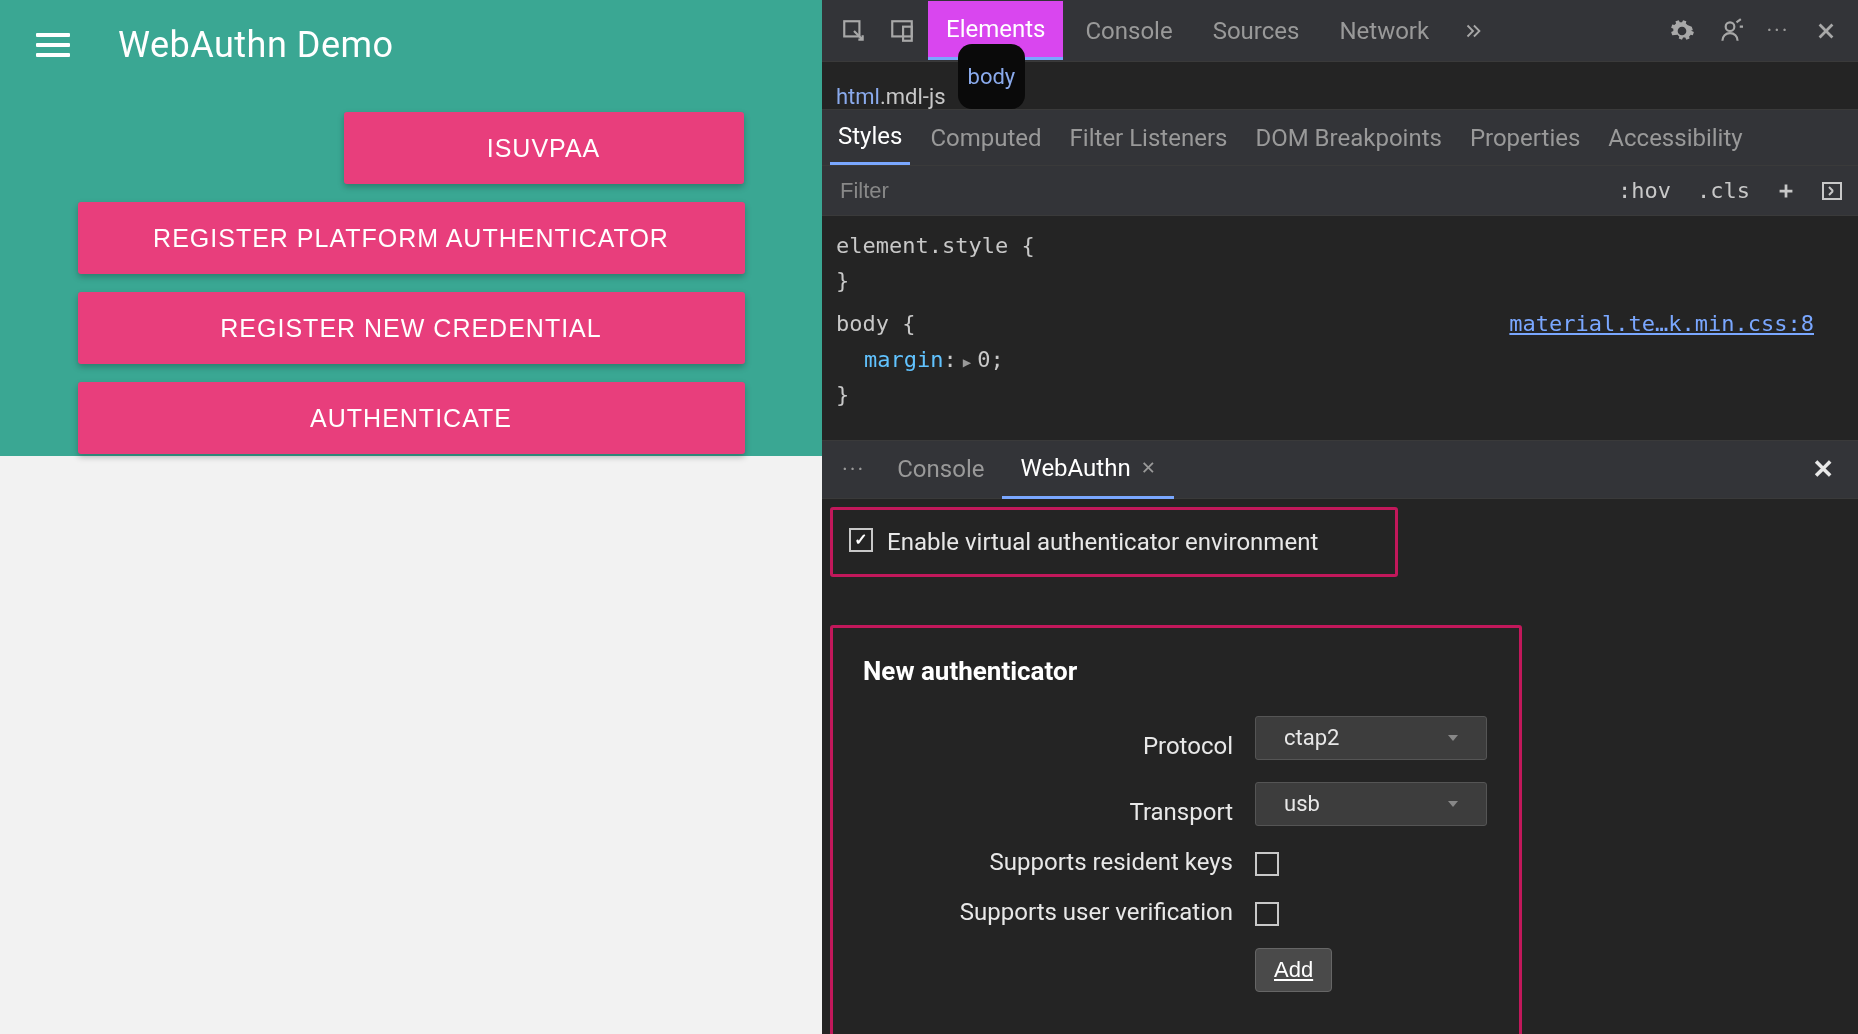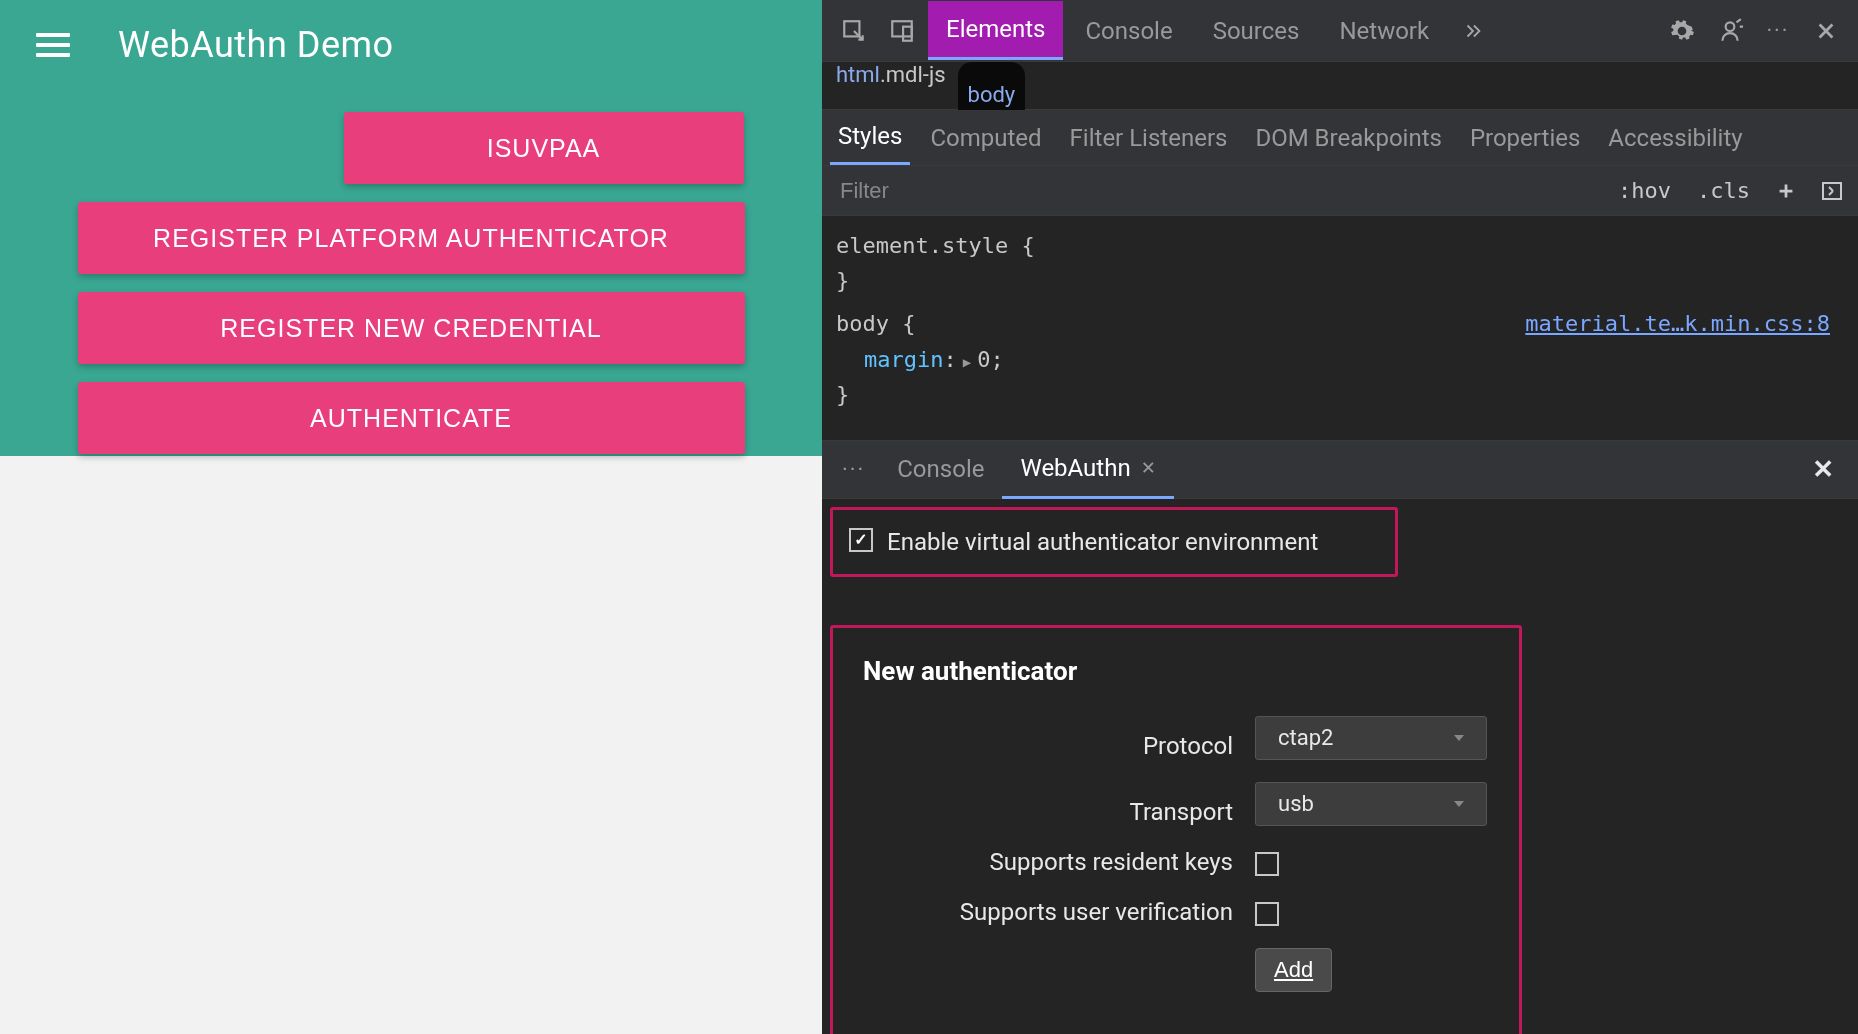--- a/index.html
+++ b/index.html
@@ -16,24 +16,24 @@
     .app-btn { background: #e83e7c; color: #fff; border: none; font-size: 25px; font-weight: 500; letter-spacing: 1px; height: 72px; border-radius: 3px; box-shadow: 0 3px 6px rgba(0,0,0,.25); cursor: pointer; }
     .app-btn.small { width: 400px; margin-left: 265px; }
     .app-btn.wide { width: 667px; }
 
     
     .devtools { flex: 1; background: #242424; color: #c8c8c8; display: flex; flex-direction: column; min-width: 0; font-size: 22px; }
 
     .dt-top { display: flex; align-items: center; height: 62px; border-bottom: 1px solid #3a3a3a; padding: 0 10px; gap: 4px; background: #333438; }
     .dt-top-icon { width: 32px; height: 32px; display: flex; align-items: center; justify-content: center; color: #a8a8a8; cursor: pointer; margin: 0 6px; }
     .dt-tab { padding: 14px 18px; color: #999; cursor: pointer; font-size: 24px; }
-    .dt-tab.active { color: #fff; background: #a21caf; border-bottom: 3px solid #7aa7ff; }
+    .dt-tab.active { color: #fff; background: #d946ef; border-bottom: 3px solid #7aa7ff; }
     .dt-top-spacer { flex: 1; }
 
-    .dt-breadcrumb { height: 48px; background: #242424; display: flex; align-items: flex-start; padding: 0 14px; border-bottom: 1px solid #3a3a3a; font-size: 22px; }
+    .dt-breadcrumb { height: 48px; background: #242424; display: flex; align-items: flex-end; padding: 0 14px; border-bottom: 1px solid #3a3a3a; font-size: 22px; }
     .crumb { color: #8aaaec; margin-right: 12px; }
     .crumb .suffix { color: #c8c8c8; }
     .crumb.selected { background: #0a0a0a; padding: 20px 10px; border-radius: 14px; }
 
     .dt-subtabs { display: flex; align-items: center; height: 56px; border-bottom: 1px solid #3a3a3a; padding: 0 8px; gap: 12px; background: #333438; }
     .dt-subtab { padding: 12px 8px; color: #999; cursor: pointer; font-size: 24px; white-space: nowrap; }
     .dt-subtab.active { color: #fff; border-bottom: 3px solid #7aa7ff; }
 
     .dt-filter { display: flex; align-items: center; height: 50px; background: #333438; border-bottom: 1px solid #3a3a3a; padding: 0 10px; gap: 14px; font-size: 22px; }
     .dt-filter-input { flex: 1; background: transparent; border: none; color: #c8c8c8; font-size: 22px; outline: none; padding: 8px; }
@@ -41,21 +41,21 @@
     .dt-filter-btn { color: #c8c8c8; cursor: pointer; font-family: monospace; font-size: 22px; padding: 4px 6px; }
     .dt-filter-iconbtn { width: 32px; height: 32px; display: flex; align-items: center; justify-content: center; color: #c8c8c8; cursor: pointer; }
 
     .dt-styles { font-family: "SF Mono", Menlo, monospace; font-size: 22px; padding: 8px 0 24px 0; line-height: 1.6; background: #242424; }
     .style-block { padding: 4px 14px; }
     .style-sel { color: #c8c8c8; }
     .style-brace { color: #c8c8c8; }
     .style-prop { color: #61c3ff; margin-left: 28px; }
     .style-val { color: #c8c8c8; }
     .style-tri { color: #999; margin: 0 6px; font-size: 14px; display: inline-block; }
-    .style-src { float: right; color: #7aa7ff; text-decoration: underline; margin-right: 14px; cursor: pointer; }
+    .style-src { float: right; color: #7aa7ff; text-decoration: underline; margin-right: 30px; cursor: pointer; }
 
     
     .dt-drawer { flex: 1; border-top: 1px solid #3a3a3a; display: flex; flex-direction: column; background: #242424; min-height: 0; }
     .drawer-tabs { display: flex; align-items: center; height: 58px; background: #333438; border-bottom: 1px solid #3a3a3a; padding: 0 6px; }
     .drawer-ellipsis { color: #999; font-size: 22px; padding: 0 14px; cursor: pointer; letter-spacing: 2px; }
     .drawer-tab { padding: 14px 18px; color: #999; cursor: pointer; font-size: 24px; display: flex; align-items: center; gap: 10px; }
     .drawer-tab.active { color: #fff; border-bottom: 3px solid #7aa7ff; }
     .drawer-close-x { color: #999; font-size: 18px; cursor: pointer; }
     .drawer-spacer { flex: 1; }
     .drawer-right-close { color: #e8e8e8; font-size: 26px; font-weight: bold; padding: 0 18px; cursor: pointer; }
@@ -63,21 +63,21 @@
     .drawer-body { flex: 1; overflow: auto; }
     .enable-row { display: flex; align-items: flex-start; gap: 14px; padding: 18px 16px; border: 3px solid #c2185b; border-radius: 3px; margin: 8px 460px 8px 8px; }
     .chk { width: 24px; height: 24px; border: 2px solid #c8c8c8; display: flex; align-items: center; justify-content: center; cursor: pointer; font-size: 16px; color: #fff; }
     .chk.checked::after { content: "✓"; font-weight: bold; }
     .enable-label { color: #e8e8e8; font-size: 24px; }
 
     .new-auth { border: 3px solid #c2185b; border-radius: 3px; margin: 48px 336px 8px 8px; padding: 28px 30px; }
     .new-auth-title { color: #fff; font-weight: 700; font-size: 26px; margin-bottom: 30px; }
     .auth-row { display: flex; align-items: flex-end; gap: 22px; margin-bottom: 22px; }
     .auth-lbl { width: 370px; text-align: right; color: #e8e8e8; font-size: 24px; }
-    .auth-select { width: 232px; height: 44px; background: #3d3d3d; border: 1px solid #555; color: #e8e8e8; font-size: 22px; padding: 0 22px; border-radius: 3px; cursor: pointer; position: relative; display: flex; align-items: center; justify-content: space-between; }
+    .auth-select { width: 232px; height: 44px; background: #3d3d3d; border: 1px solid #555; color: #e8e8e8; font-size: 22px; padding: 0 28px; border-radius: 3px; cursor: pointer; position: relative; display: flex; align-items: center; justify-content: space-between; }
     .auth-select::after { content: ""; border-left: 5px solid transparent; border-right: 5px solid transparent; border-top: 6px solid #888; }
     .auth-chk { width: 24px; height: 24px; border: 2px solid #c8c8c8; cursor: pointer; }
     .auth-add { background: #4a4a4a; border: 1px solid #666; color: #fff; text-decoration: underline; padding: 8px 18px; font-size: 22px; border-radius: 4px; cursor: pointer; }
 
     svg { display: block; }
     .icon-stroke { stroke: currentColor; fill: none; stroke-width: 2; }
   </style>
 </head>
 <body>
 

